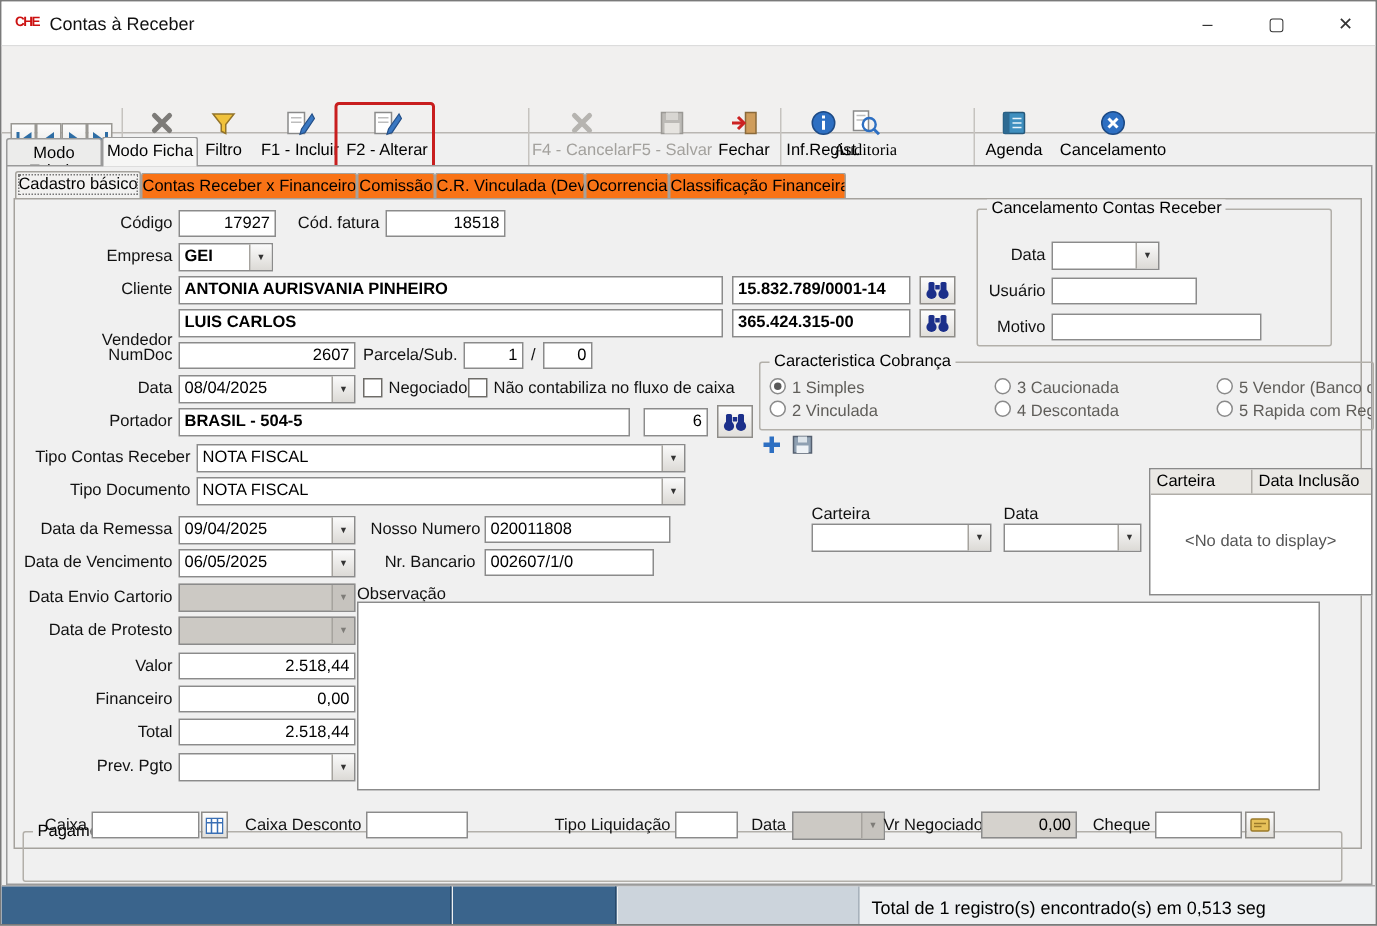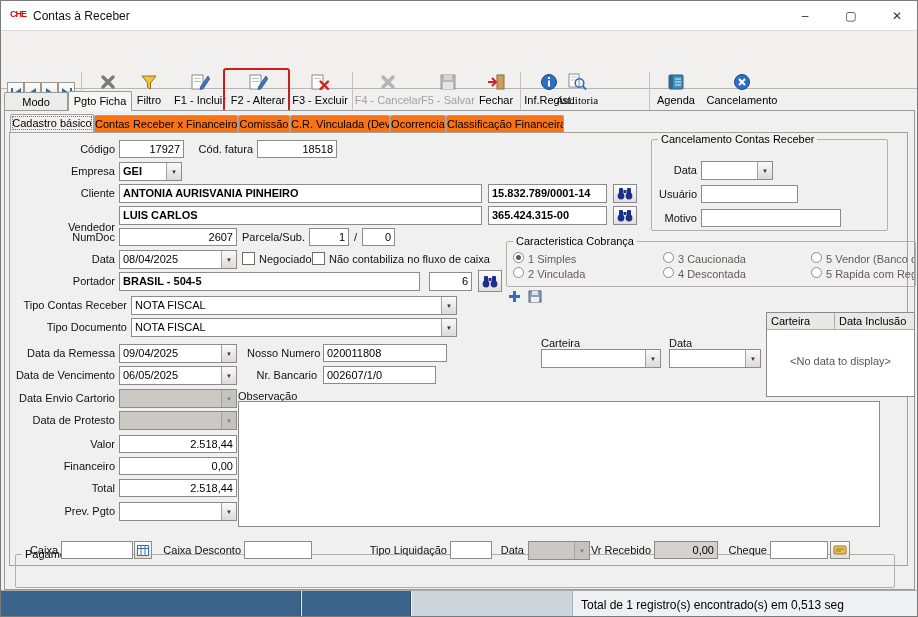--- a/index.html
+++ b/index.html
@@ -137,30 +137,20 @@
       <span class="ic">
           <svg width="20" height="18">
             <rect x="2" y="2" width="11" height="14" fill="#fff" stroke="#8a8a8a"></rect>
             <line x1="4" y1="5.5" x2="11" y2="5.5" stroke="#bdbdbd"></line>
             <line x1="4" y1="8.5" x2="11" y2="8.5" stroke="#bdbdbd"></line>
             <path d="M18 3 L11 13 L10 16.5 L13.4 15.3 L19.6 6 Z" fill="#3a78c2" stroke="#234f88" stroke-width="0.8"></path>
           </svg>
         </span>
       <span>F2 - Alterar</span>
     </div>
-    <div class="tbtn" style="left:290px;width:58px;">
-      <span class="ic">
-          <svg width="20" height="18">
-            <rect x="2" y="2" width="11" height="14" fill="#fff" stroke="#8a8a8a"></rect>
-            <line x1="4" y1="5.5" x2="11" y2="5.5" stroke="#bdbdbd"></line>
-            <path d="M10.5 8.5 L18 16 M18 8.5 L10.5 16" stroke="#cc2222" stroke-width="2.4" stroke-linecap="round"></path>
-          </svg>
-        </span>
-      <span>F3 - Excluir</span>
-    </div>
     <div class="tsep" style="left:351px;"></div>
     <div class="tbtn dis" style="left:356px;width:62px;">
       <span class="ic">
           <svg width="18" height="18">
             <path d="M4 4 L14 14 M14 4 L4 14" stroke="#b6b4b0" stroke-width="3.4" stroke-linecap="round"></path>
           </svg>
         </span>
       <span>F4 - Cancelar</span>
     </div>
     <div class="tbtn dis" style="left:420px;width:54px;">
@@ -225,21 +215,21 @@
             <circle cx="9" cy="9" r="7.5" fill="#2d6fc2" stroke="#1d4a85"></circle>
             <path d="M6 6 L12 12 M12 6 L6 12" stroke="#fff" stroke-width="2"></path>
           </svg>
         </span>
       <span>Cancelamento</span>
     </div>
     <div class="hl-red"></div>
   </div>
 
   <div class="tab" style="left:3px;top:91px;width:64px;"><span>Modo Tabela</span></div>
-  <div class="tab active" style="left:67px;top:90px;width:64px;"><span>Pgto Ficha</span></div>
+  <div class="tab active" style="left:67px;top:90px;width:64px;"><span>Modo Ficha</span></div>
   <div class="panel"></div>
 
   <div class="subtab active" style="left:9px;top:113px;width:84px;"><span>Cadastro básico</span></div>
   <div class="subtab" style="left:93px;top:114px;width:144px;"><span>Contas Receber x Financeiro</span></div>
   <div class="subtab" style="left:237px;top:114px;width:52px;"><span>Comissão</span></div>
   <div class="subtab" style="left:289px;top:114px;width:100px;"><span>C.R. Vinculada (Dev)</span></div>
   <div class="subtab" style="left:389px;top:114px;width:56px;"><span>Ocorrencia</span></div>
   <div class="subtab" style="left:445px;top:114px;width:118px;"><span>Classificação Financeira</span></div>
   <div class="innerbox"></div>
 
@@ -435,21 +425,21 @@
     </div>
   <span class="lbl" style="left:158px;top:543px;width:82px;">Caixa Desconto</span>
   <div class="fld" style="left:243px;top:540px;width:68px;"></div>
   <span class="lbl" style="left:366px;top:543px;width:80px;">Tipo Liquidação</span>
   <div class="fld" style="left:449px;top:540px;width:42px;"></div>
   <span class="lbl" style="left:497px;top:543px;width:26px;">Data</span>
   <div class="combo dis" style="left:527px;top:540px;width:62px;">
     <span class="val"></span>
     <span class="cbtn">▼</span>
   </div>
-  <span class="lbl" style="left:588px;top:543px;width:62px;">Vr Recebido</span>
+  <span class="lbl" style="left:588px;top:543px;width:62px;">Vr Negociado</span>
   <div class="fld dis num" style="left:653px;top:540px;width:64px;">0,00</div>
   <span class="lbl" style="left:726px;top:543px;width:40px;">Cheque</span>
   <div class="fld" style="left:769px;top:540px;width:58px;"></div>
   <div class="sqbtn" style="left:829px;top:540px;width:20px;height:18px;">
       <svg width="14" height="12">
         <rect x="1" y="2" width="12" height="8" rx="1" fill="#e7c25a" stroke="#9a7a2a"></rect>
         <line x1="3" y1="5" x2="11" y2="5" stroke="#9a7a2a"></line>
         <line x1="3" y1="7" x2="8" y2="7" stroke="#9a7a2a"></line>
       </svg>
     </div>

